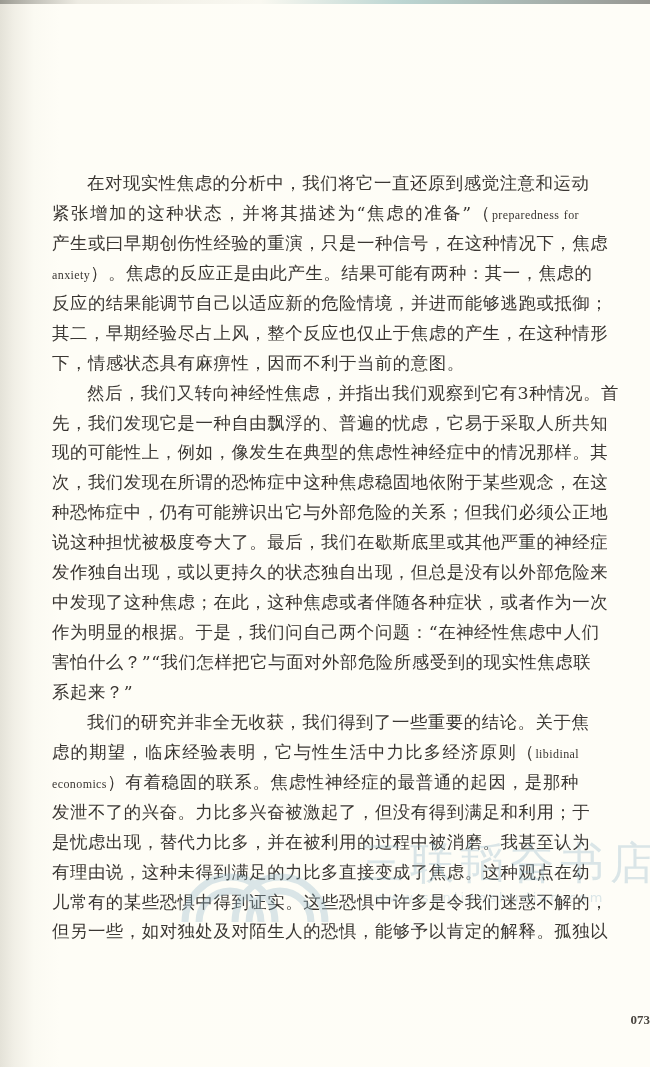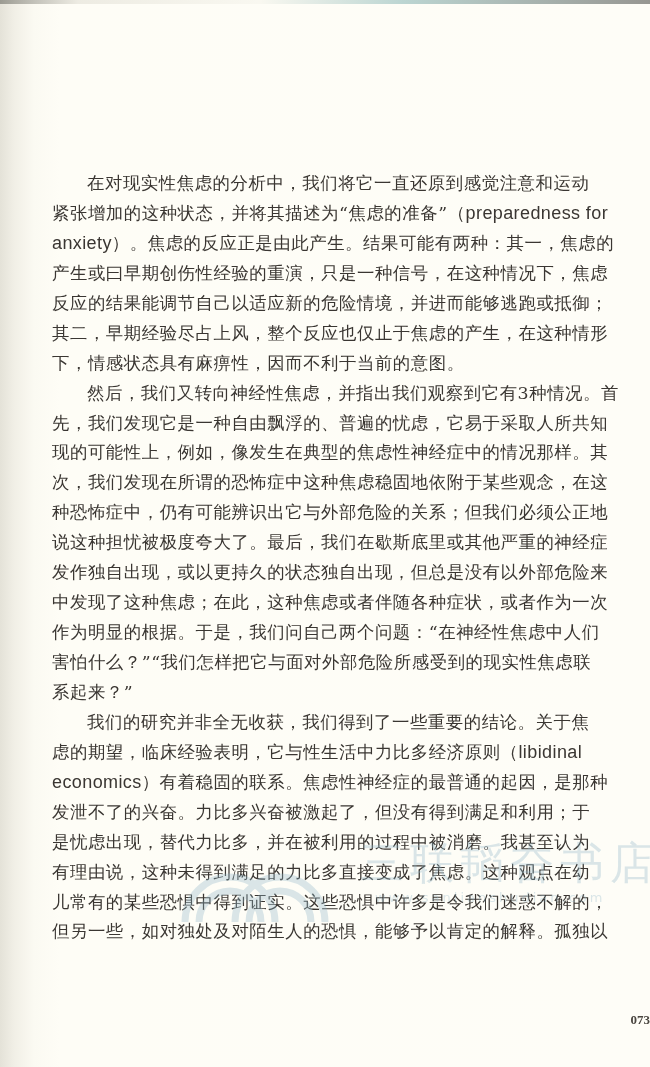--- a/index.html
+++ b/index.html
@@ -24,21 +24,21 @@
     line-height:29.95px;
     letter-spacing:0.55px;
     text-align:justify;
     text-align-last:justify;
     margin-top:24px;
   }
   .line { display:block; white-space:nowrap; height:29.95px; overflow:visible;
     text-align:justify; text-align-last:justify; }
   .line.last { text-align-last:left; }
   .line.indent { padding-left:35px; }
-  .latin { font-family:Liberation Sans, sans-serif; font-size:18px; letter-spacing:0.4px; }
+  .latin { font-family:Liberation Serif, serif; font-size:12px; letter-spacing:0.4px; }
   .page-number {
     position:absolute; left:0; width:650px; top:1012px;
     text-align:right; font-family:"Liberation Serif", serif; font-size:13px; color:#4a4640;
     font-weight:bold;
   }
   .watermark {
     position:absolute; left:175px; top:832px; width:470px; height:92px;
     pointer-events:none; opacity:0.32;
   }
   .watermark .arcs { position:absolute; left:0; top:0; width:160px; height:92px; }
@@ -55,22 +55,22 @@
 <body>
 
 <div class="page">
   <div class="topbar"></div>
 
   <div class="text-block">
 
     <div>
       <span class="line indent">在对现实性焦虑的分析中，我们将它一直还原到感觉注意和运动</span>
       <span class="line">紧张增加的这种状态，并将其描述为“焦虑的准备”（<span class="latin">preparedness for</span></span>
+      <span class="line">产生或曰早期创伤性经验的重演，只是一种信号，在这种情况下，焦虑</span>
       <span class="line"><span class="latin">anxiety</span>）。焦虑的反应正是由此产生。结果可能有两种：其一，焦虑的</span>
-      <span class="line">产生或曰早期创伤性经验的重演，只是一种信号，在这种情况下，焦虑</span>
       <span class="line">反应的结果能调节自己以适应新的危险情境，并进而能够逃跑或抵御；</span>
       <span class="line">其二，早期经验尽占上风，整个反应也仅止于焦虑的产生，在这种情形</span>
       <span class="line last">下，情感状态具有麻痹性，因而不利于当前的意图。</span>
     </div>
 
     <div>
       <span class="line indent">然后，我们又转向神经性焦虑，并指出我们观察到它有3种情况。首</span>
       <span class="line">先，我们发现它是一种自由飘浮的、普遍的忧虑，它易于采取人所共知</span>
       <span class="line">现的可能性上，例如，像发生在典型的焦虑性神经症中的情况那样。其</span>
       <span class="line">次，我们发现在所谓的恐怖症中这种焦虑稳固地依附于某些观念，在这</span>

